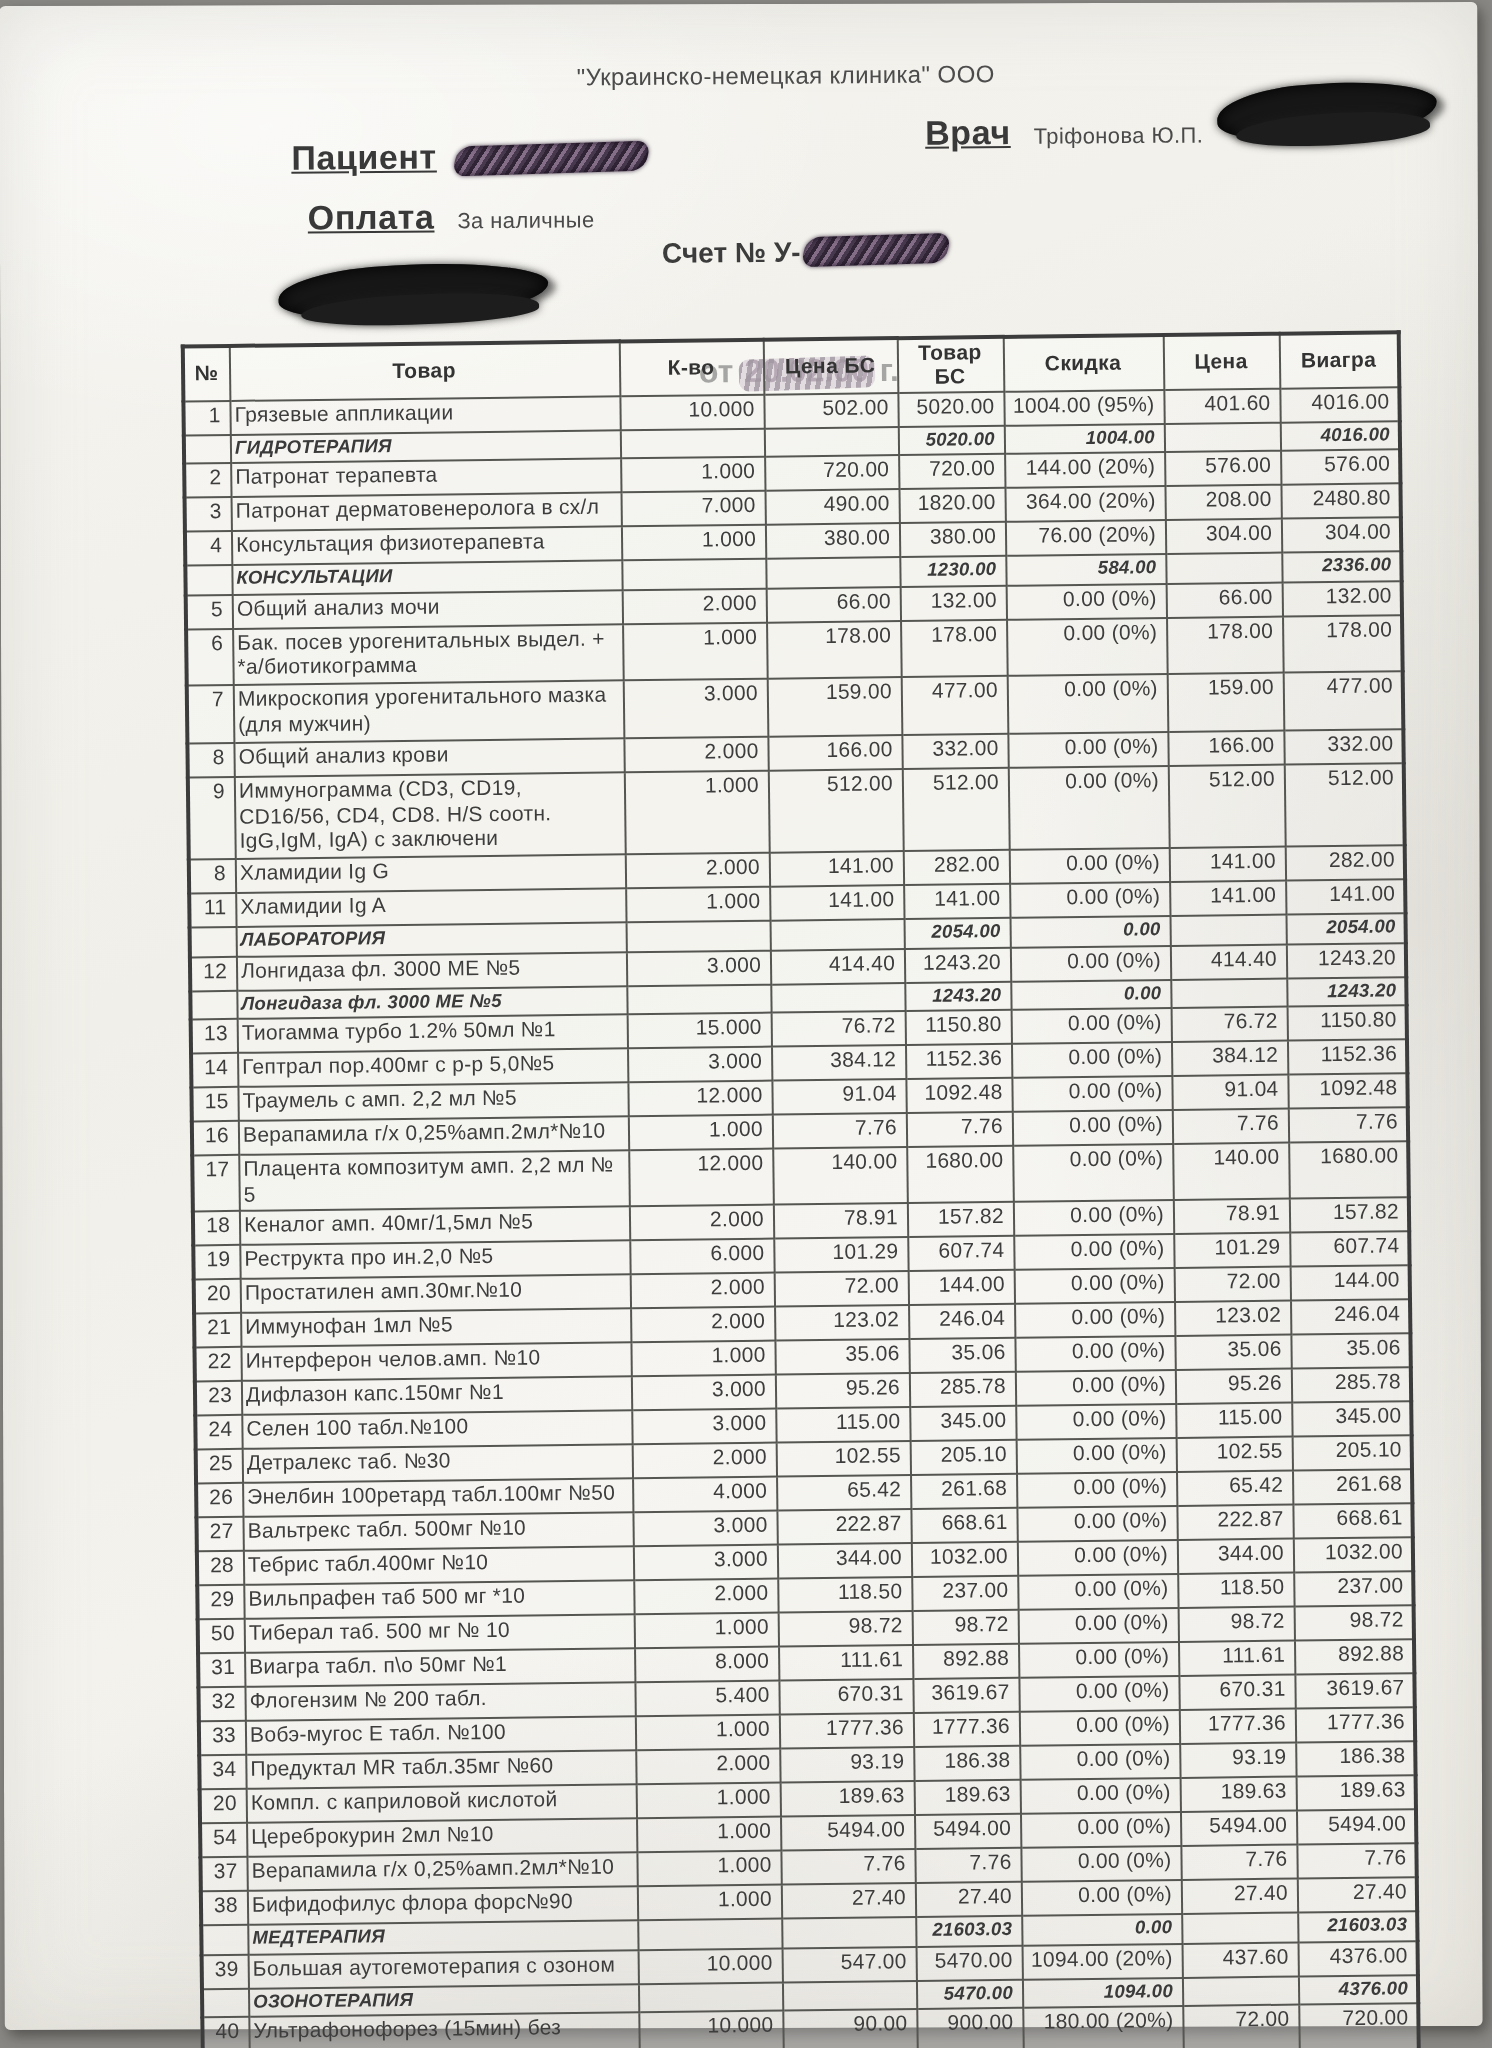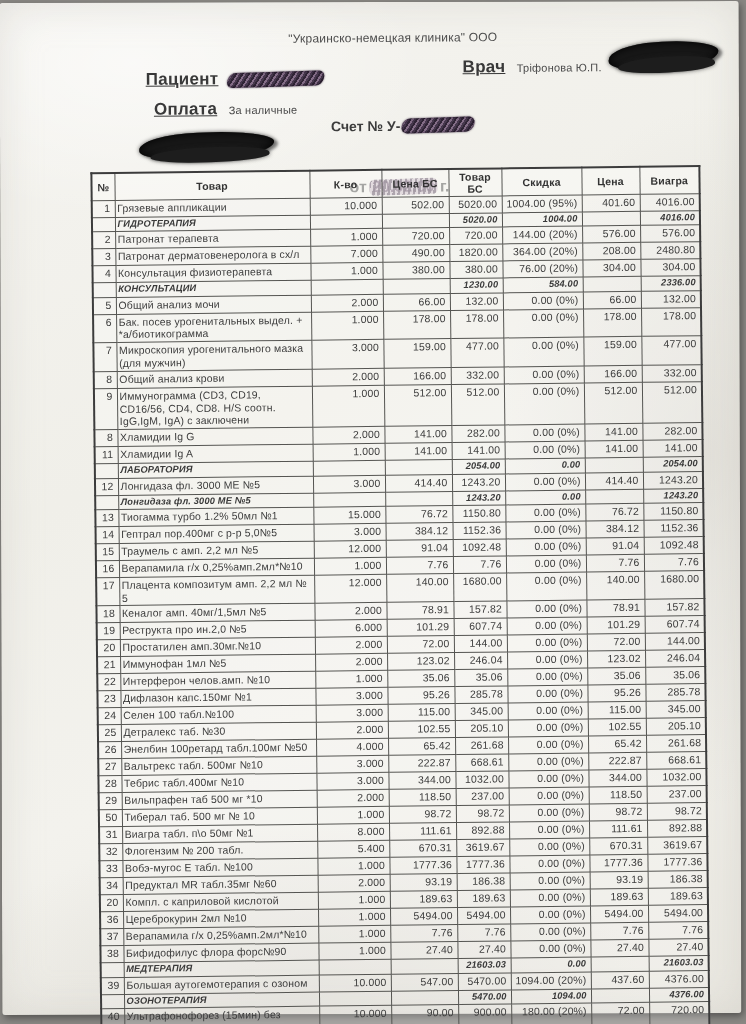--- a/index.html
+++ b/index.html
@@ -531,21 +531,21 @@
             <td class="c-n">20</td>
             <td class="c-name">Компл. с каприловой кислотой</td>
             <td class="c-qty">1.000</td>
             <td class="c-price_bs">189.63</td>
             <td class="c-sum_bs">189.63</td>
             <td class="c-discount">0.00 (0%)</td>
             <td class="c-price">189.63</td>
             <td class="c-sum">189.63</td>
           </tr>
           <tr class="item">
-            <td class="c-n">36</td>
+            <td class="c-n">54</td>
             <td class="c-name">Цереброкурин 2мл №10</td>
             <td class="c-qty">1.000</td>
             <td class="c-price_bs">5494.00</td>
             <td class="c-sum_bs">5494.00</td>
             <td class="c-discount">0.00 (0%)</td>
             <td class="c-price">5494.00</td>
             <td class="c-sum">5494.00</td>
           </tr>
           <tr class="item">
             <td class="c-n">37</td>

